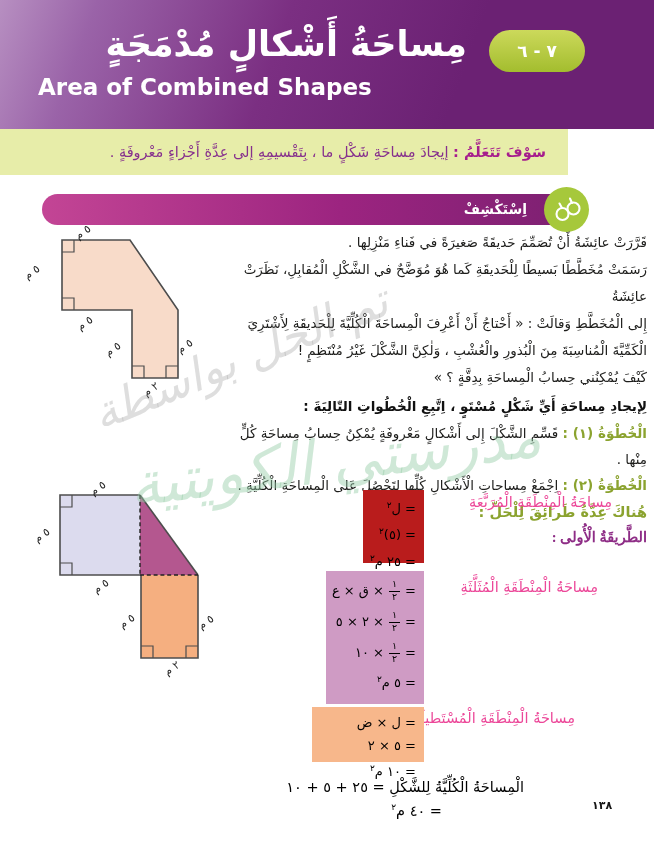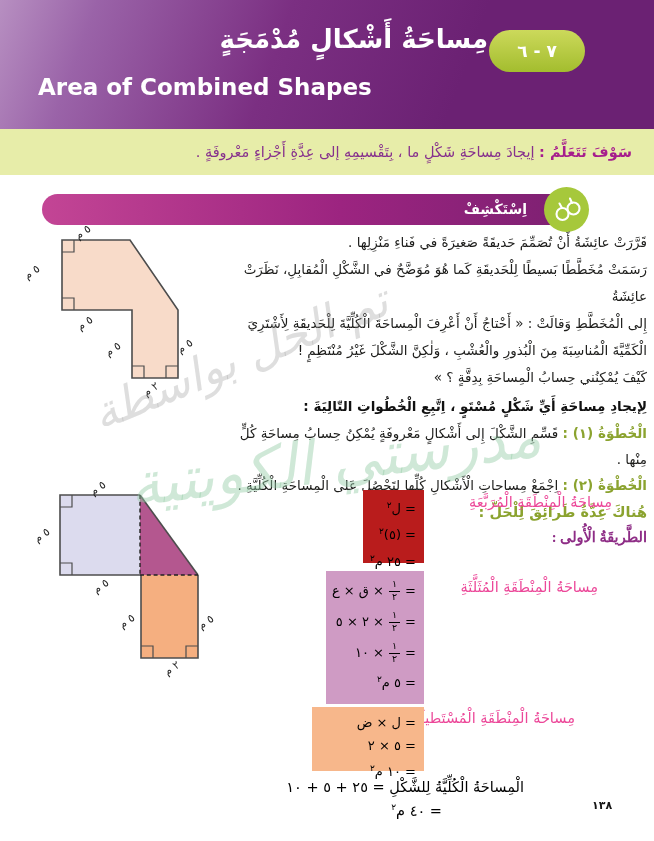--- a/index.html
+++ b/index.html
@@ -4,24 +4,24 @@
 <style>
   html,body{margin:0;padding:0;background:#e9e9e9;}
   .page{position:relative;width:654px;height:841px;background:#ffffff;overflow:hidden;
         font-family:"DejaVu Sans",sans-serif;margin:0 auto;}
   
   .header{position:absolute;left:0;top:0;width:654px;height:129px;
           background:linear-gradient(110deg,#b78fc1 0%,#9a63a8 14%,#7b2f82 42%,#6b2173 70%,#6b2173 100%);}
   .badge{position:absolute;left:489px;top:30px;width:96px;height:42px;border-radius:21px;
          background:linear-gradient(180deg,#ccd95b 0%,#a3bd2e 100%);
          color:#fff;font-weight:bold;font-size:17px;text-align:center;line-height:42px;direction:rtl;}
-  .title-ar{position:absolute;right:166px;top:24px;color:#fff;font-size:26px;font-weight:bold;direction:rtl;}
+  .title-ar{position:absolute;right:187px;top:24px;color:#fff;font-size:35px;font-weight:bold;direction:rtl;}
   .title-en{position:absolute;left:38px;top:74px;color:#fff;font-size:23px;font-weight:bold;}
   
-  .learnbar{position:absolute;left:0;top:129px;width:654px;height:46px;background:#e7eda9;
+  .learnbar{position:absolute;left:0;top:129px;width:568px;height:46px;background:#e7eda9;
             direction:rtl;text-align:right;box-sizing:border-box;padding-right:22px;
             line-height:46px;font-size:14.5px;color:#86308d;}
   .learnbar .lb-label{color:#a randomly;} 
   .lb-label{color:#a61d8d;font-weight:bold;}
   
   .explorebar{position:absolute;left:42px;top:194px;width:543px;height:31px;border-radius:16px;
               background:linear-gradient(to right,#c34595 0%,#9c2480 55%,#7b2071 100%);
               color:#fff;direction:rtl;text-align:right;box-sizing:border-box;padding-right:58px;
               line-height:30px;font-weight:bold;font-size:14px;}
   .explore-circle{position:absolute;right:-4px;top:-7px;width:45px;height:45px;border-radius:50%;
@@ -38,21 +38,21 @@
   
   .fig{position:absolute;}
   .fig text{font-family:"DejaVu Sans",sans-serif;font-size:11px;fill:#222;}
   
   .area-label{position:absolute;direction:rtl;font-size:14.5px;color:#ec4899;}
   .mbox{position:absolute;direction:rtl;text-align:right;box-sizing:border-box;
         padding:4px 8px 0 4px;font-size:13px;color:#000;}
   #box-square{left:363px;top:490px;width:61px;height:73px;background:#b91c1c;}
   #box-square .mline{line-height:23px;}
   #box-tri{left:326px;top:571px;width:98px;height:133px;background:#cf9bc4;}
-  #box-rect{left:312px;top:707px;width:112px;height:64px;background:#f7b78b;}
+  #box-rect{left:312px;top:707px;width:112px;height:55px;background:#f7b78b;}
   #box-rect .mline{line-height:23px;}
   .fline{height:31px;display:flex;align-items:center;justify-content:flex-start;gap:3px;}
   .lastline{line-height:22px;}
   sup{font-size:9px;}
   .frac{display:inline-flex;flex-direction:column;align-items:center;font-size:9.5px;
         line-height:1.1;margin:0 2px;}
   .frac .num{border-bottom:1px solid #000;padding:0 3px 1px 3px;}
   #total-eq{position:absolute;right:130px;top:779px;direction:rtl;font-size:14.5px;color:#000;}
   #total-res{position:absolute;right:212px;top:802px;direction:rtl;font-size:14.5px;color:#000;}
   #page-num{position:absolute;left:592px;top:799px;font-weight:bold;font-size:11px;color:#151515;}

